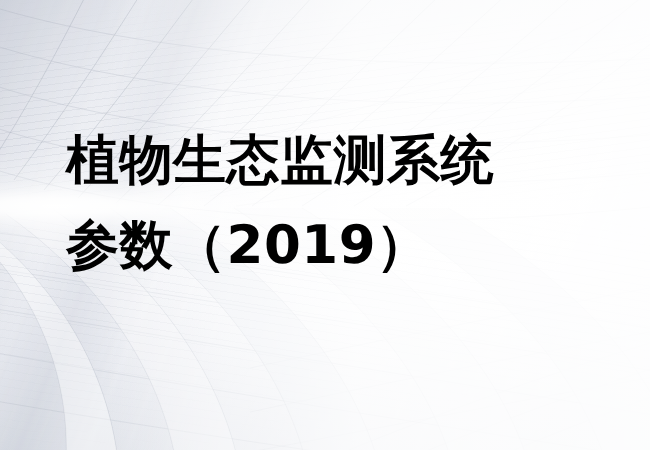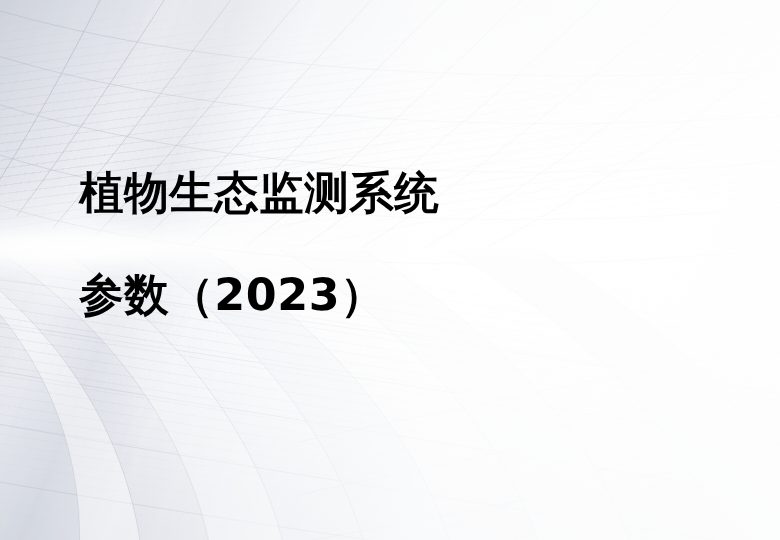--- a/index.html
+++ b/index.html
@@ -123,21 +123,21 @@
     position: absolute;
     left: 66px;
     top: 118px;
     width: 560px;
   }
 
   .title-line {
     color: #000000;
     font-family: "DejaVu Sans", "Liberation Sans", sans-serif;
     font-weight: bold;
-    font-size: 37px;
+    font-size: 53px;
     line-height: 85px;
     letter-spacing: 0.5px;
     white-space: nowrap;
     text-rendering: geometricPrecision;
   }
 </style>
 </head>
 <body>
 
 <div id="slide">
@@ -229,16 +229,16 @@
   <div class="bg-layer" id="bg-fan-top"></div>
   <div class="bg-layer" id="bg-fan-bot"></div>
   <div class="bg-layer" id="bg-fan-mask"></div>
 
   <div class="bg-layer" id="bg-waist"></div>
 
   <div class="bg-layer" id="bg-vignette"></div>
 
   <div id="title-block">
     <div class="title-line">植物生态监测系统</div>
-    <div class="title-line">参数（2023）</div>
+    <div class="title-line">参数（2019）</div>
   </div>
 
 </div>
 
 </body></html>

